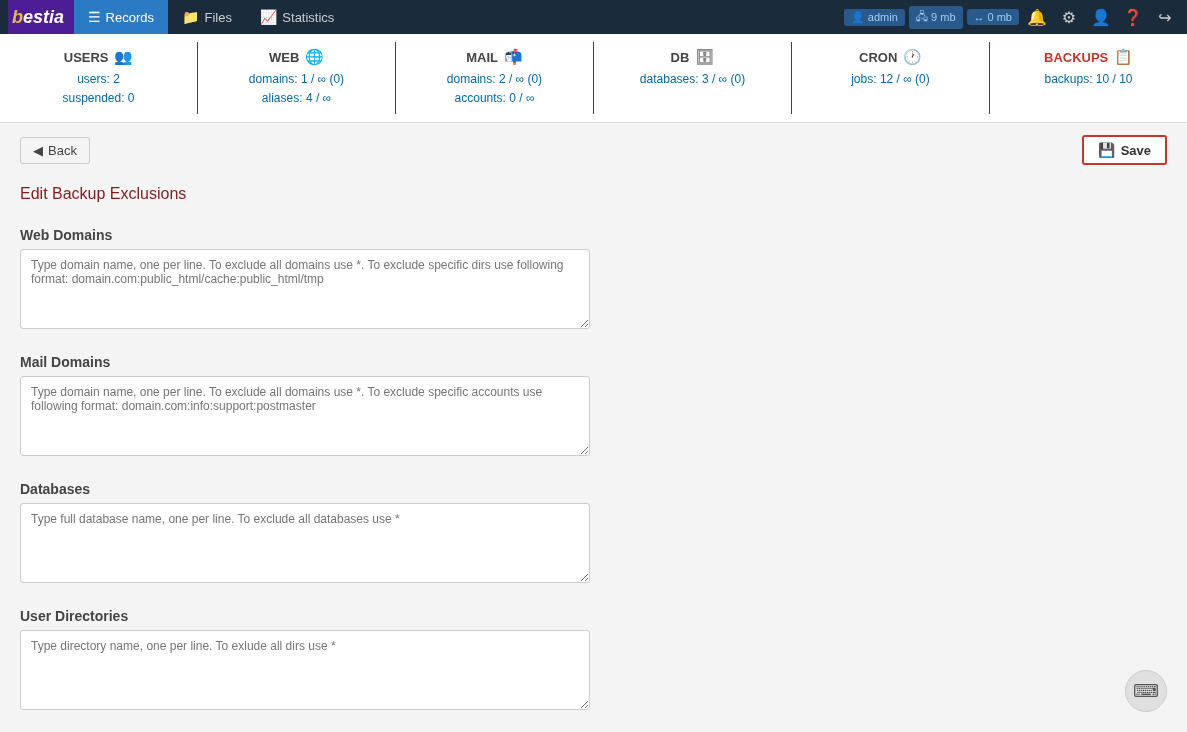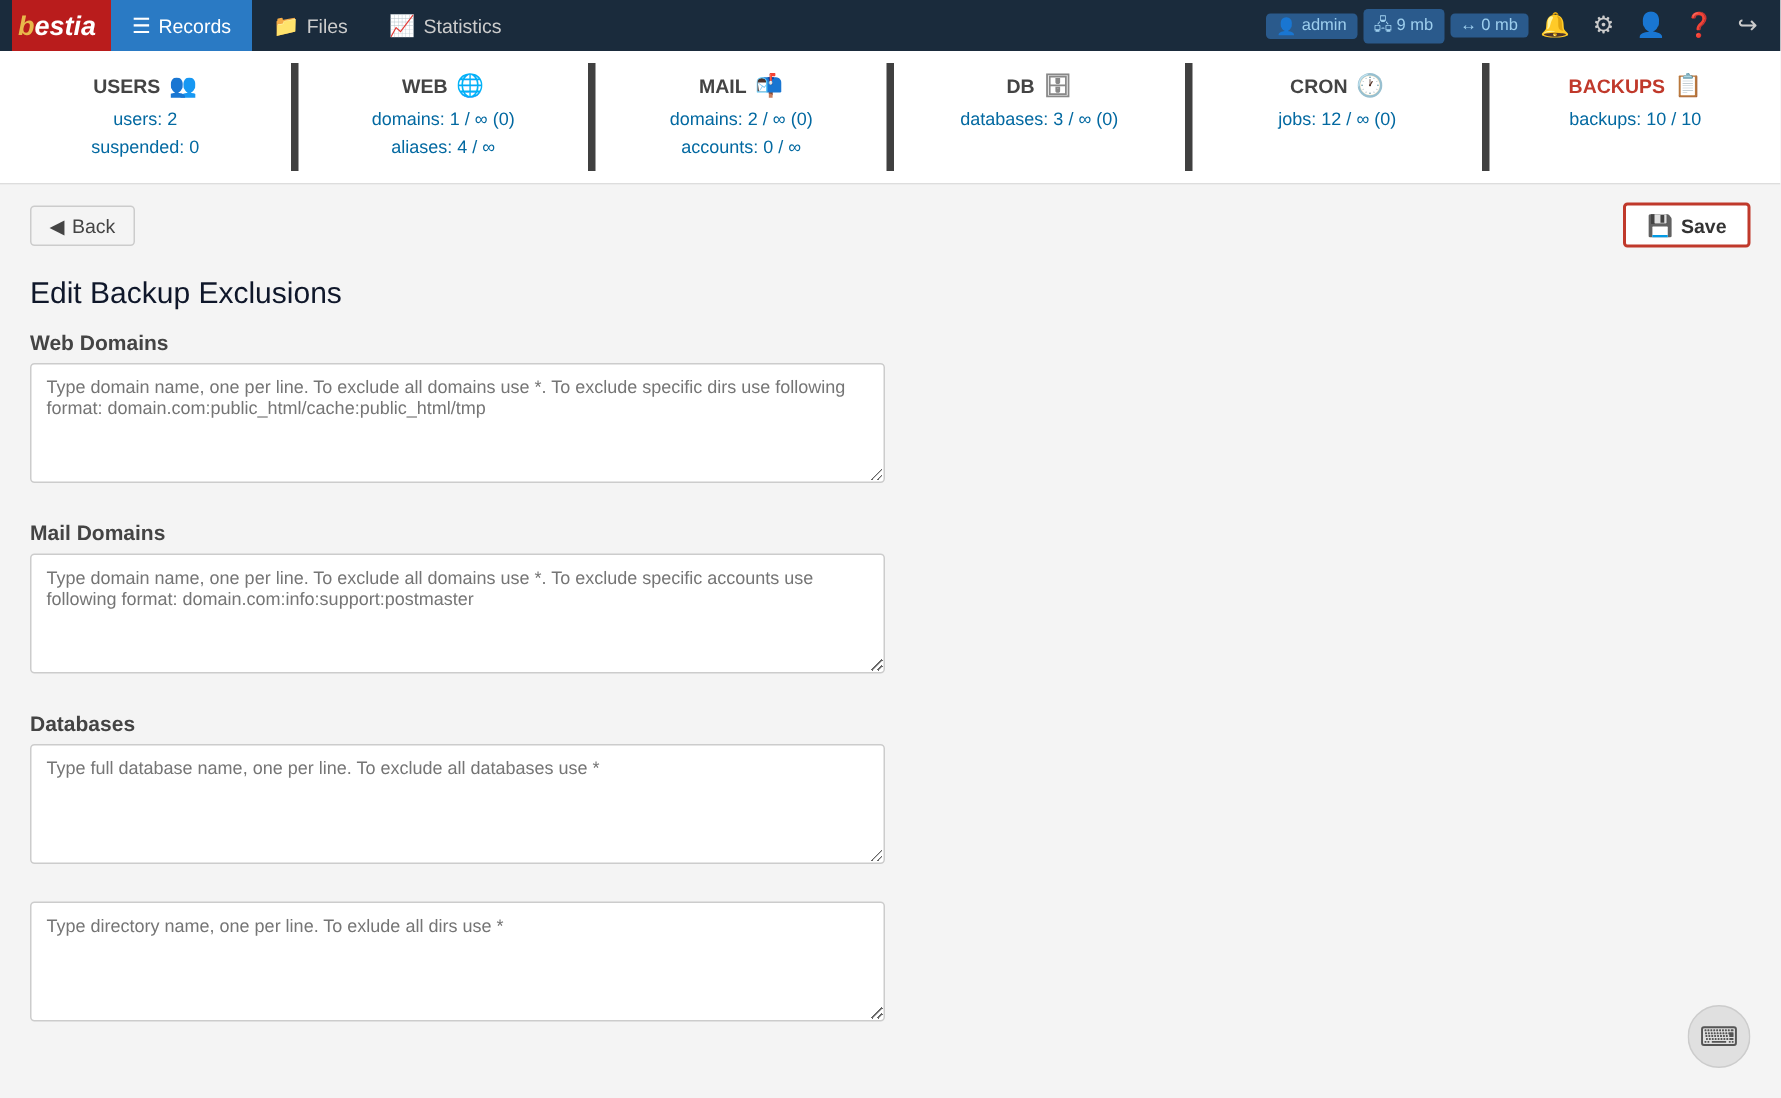--- a/index.html
+++ b/index.html
@@ -9,21 +9,21 @@
     .topnav {
       background: #1a2b3c;
       display: flex;
       align-items: center;
       height: 34px;
       padding: 0 8px;
       gap: 0;
     }
     .topnav-logo {
       display: flex; align-items: center;
-      background: #b91c1c;
+      background: #4c1d95;
       padding: 0 10px 0 4px;
       height: 34px;
     }
     .topnav-logo span {
       color: #fff;
       font-size: 18px;
       font-style: italic;
       font-weight: bold;
     }
     .topnav-logo .logo-b { color: #e8b84b; }
@@ -64,21 +64,21 @@
     
     .statsbar {
       background: #fff;
       display: flex;
       border-bottom: 1px solid #ddd;
       padding: 8px 0;
     }
     .stat-group {
       flex: 1;
       text-align: center;
-      border-right: 5px solid #404040;
+      border-right: 1px solid #404040;
       padding: 6px 10px;
     }
     .stat-group:last-child { border-right: none; }
     .stat-title {
       font-size: 13px;
       font-weight: bold;
       color: #444;
       display: flex; align-items: center; justify-content: center; gap: 6px;
       margin-bottom: 4px;
     }
@@ -114,23 +114,23 @@
       padding: 5px 14px;
       font-size: 13px;
       cursor: pointer;
       display: flex; align-items: center; gap: 5px;
       color: #333;
       font-weight: bold;
     }
     .btn-save .save-icon { color: #5b8dd9; font-size: 14px; }
 
     .page-title {
-      font-size: 20px;
-      color: #0f172a;
-      margin-bottom: 12px;
+      font-size: 16px;
+      color: #7f1d1d;
+      margin-bottom: 24px;
       font-weight: normal;
     }
 
     .form-section { margin-bottom: 22px; }
     .form-label {
       font-size: 14px;
       color: #444;
       font-weight: bold;
       margin-bottom: 6px;
       display: block;
@@ -296,19 +296,20 @@
     <label class="form-label">Mail Domains</label>
     <textarea class="form-textarea" placeholder="Type domain name, one per line. To exclude all domains use *. To exclude specific accounts use following format: domain.com:info:support:postmaster" style=""></textarea>
   </div>
 
   <div class="form-section">
     <label class="form-label">Databases</label>
     <textarea class="form-textarea" placeholder="Type full database name, one per line. To exclude all databases use *" style=""></textarea>
   </div>
 
   <div class="form-section">
+    <label class="form-label">User Directories</label>
     <textarea class="form-textarea" placeholder="Type directory name, one per line. To exlude all dirs use *" style=""></textarea>
   </div>
 </div>
 
 <div class="keyboard-btn">
   <span>⌨</span>
 </div>
 
 </body></html>

